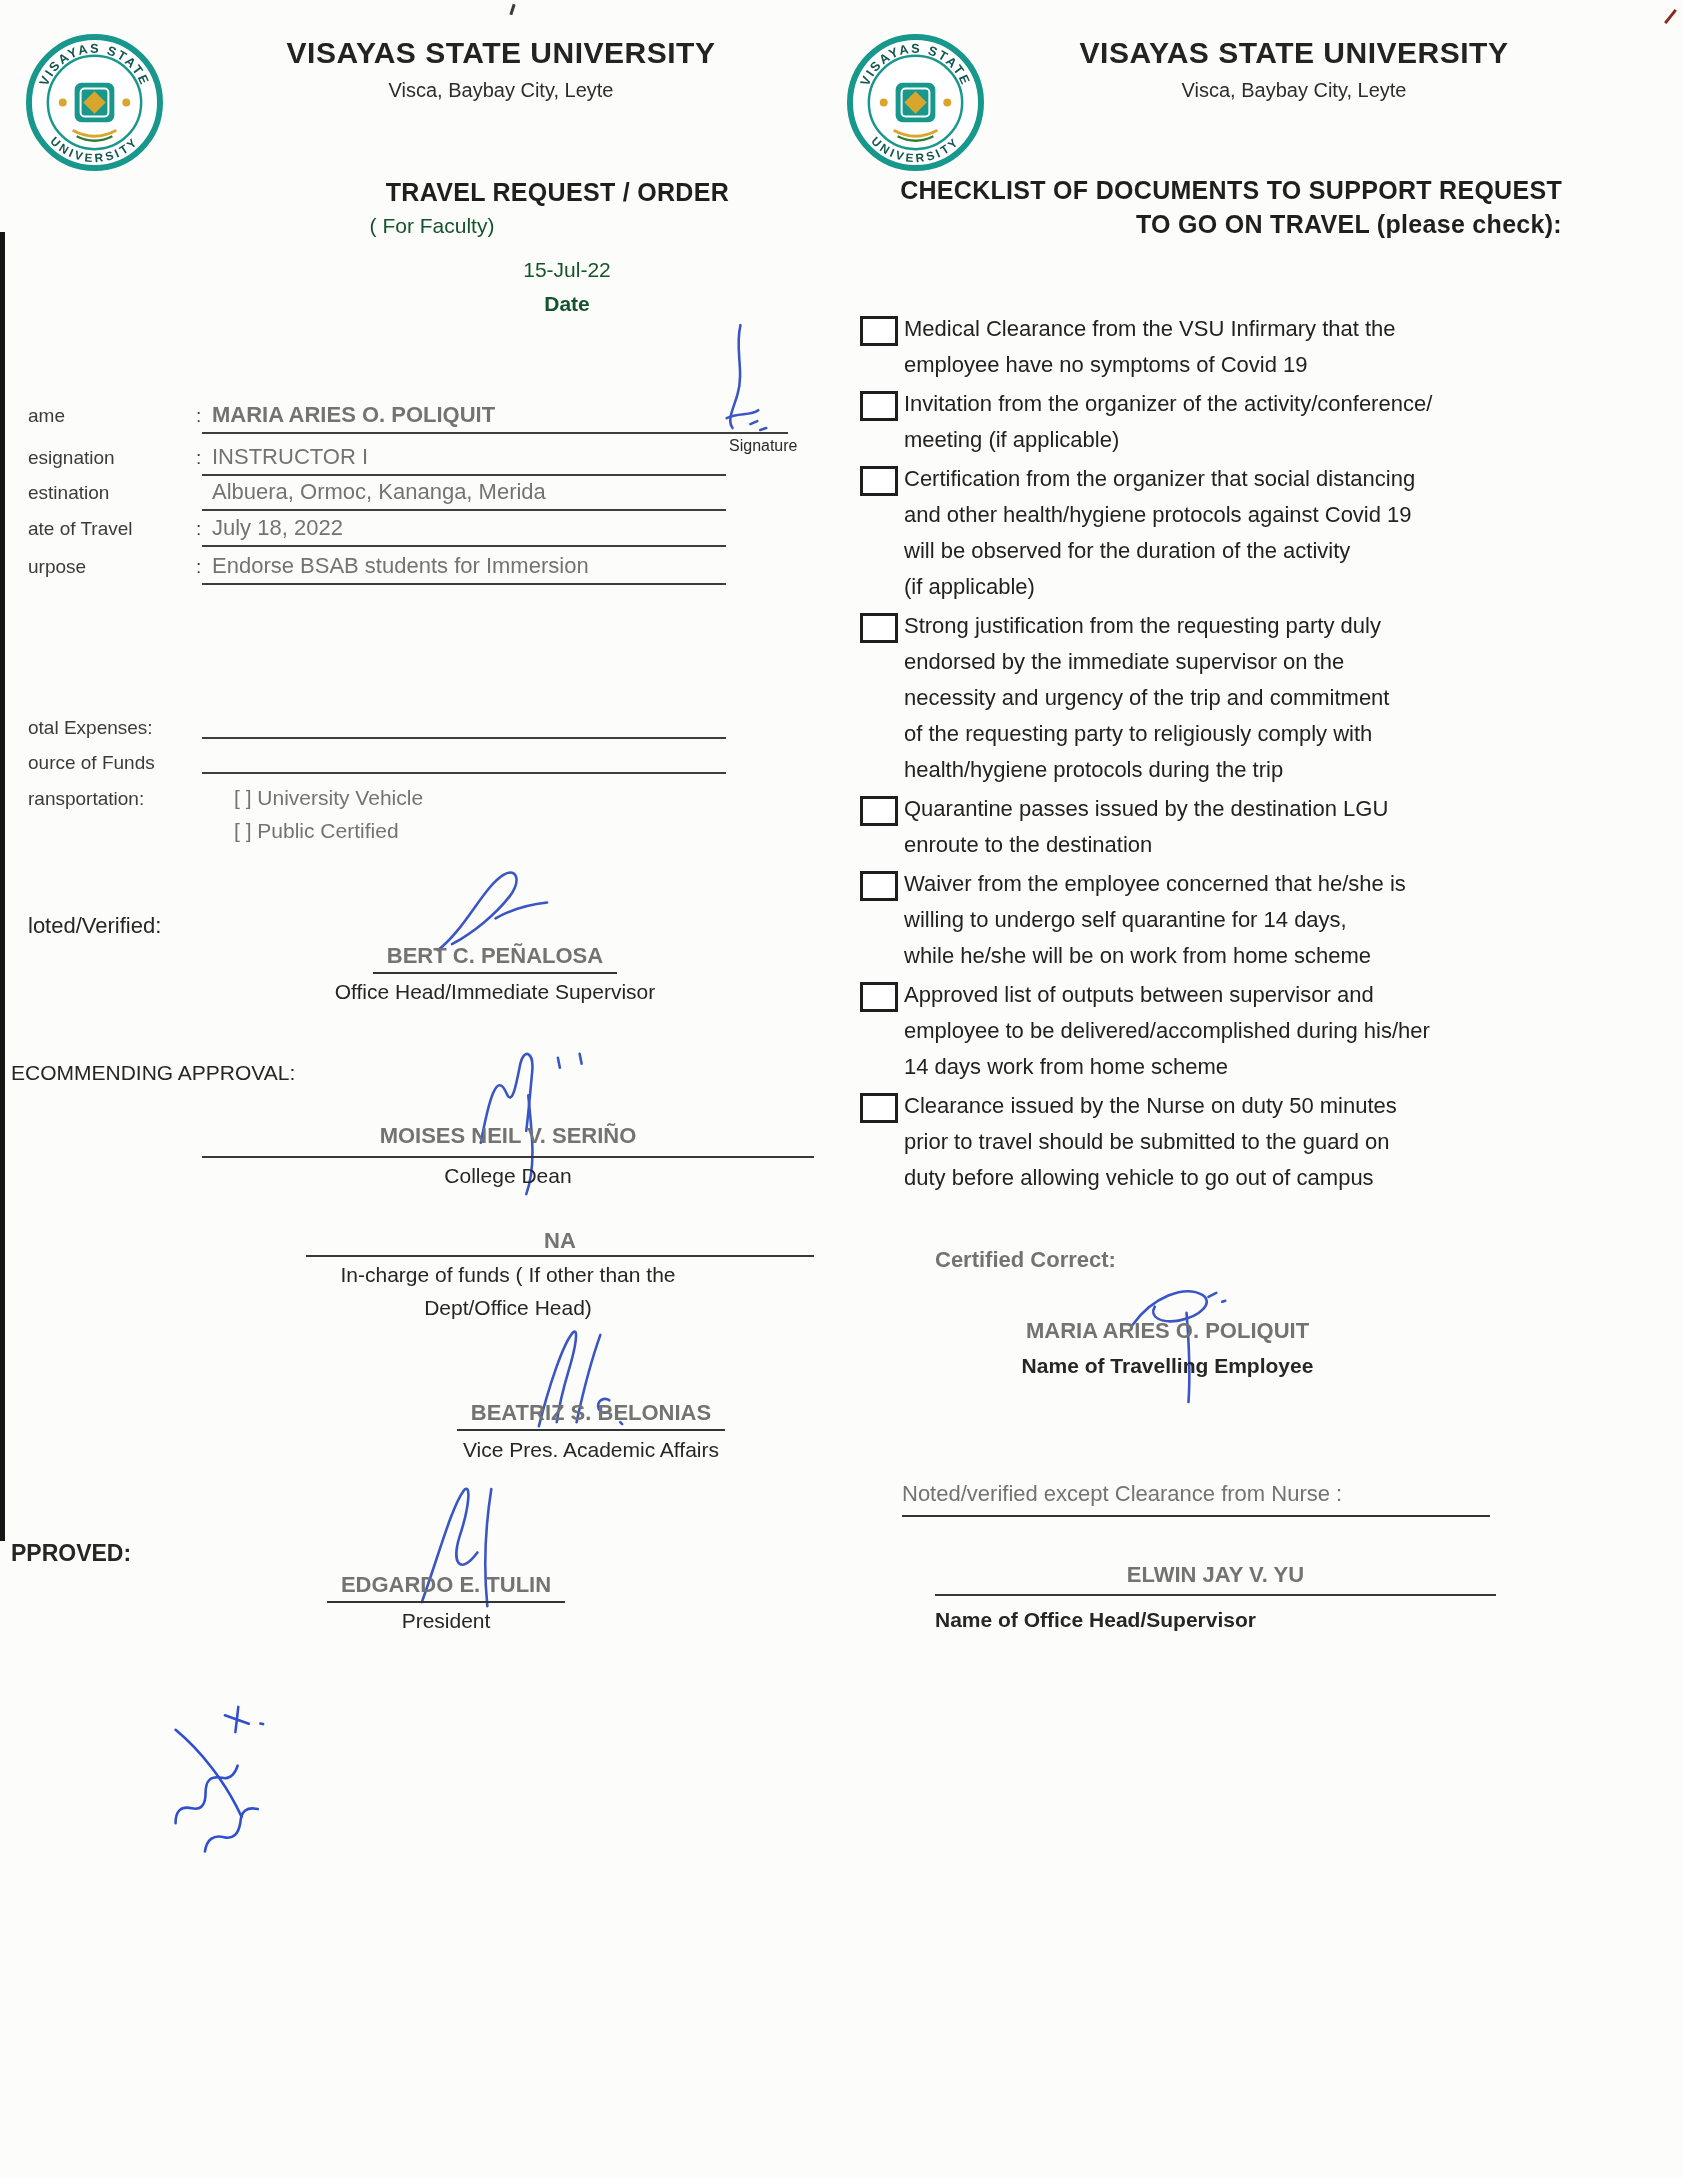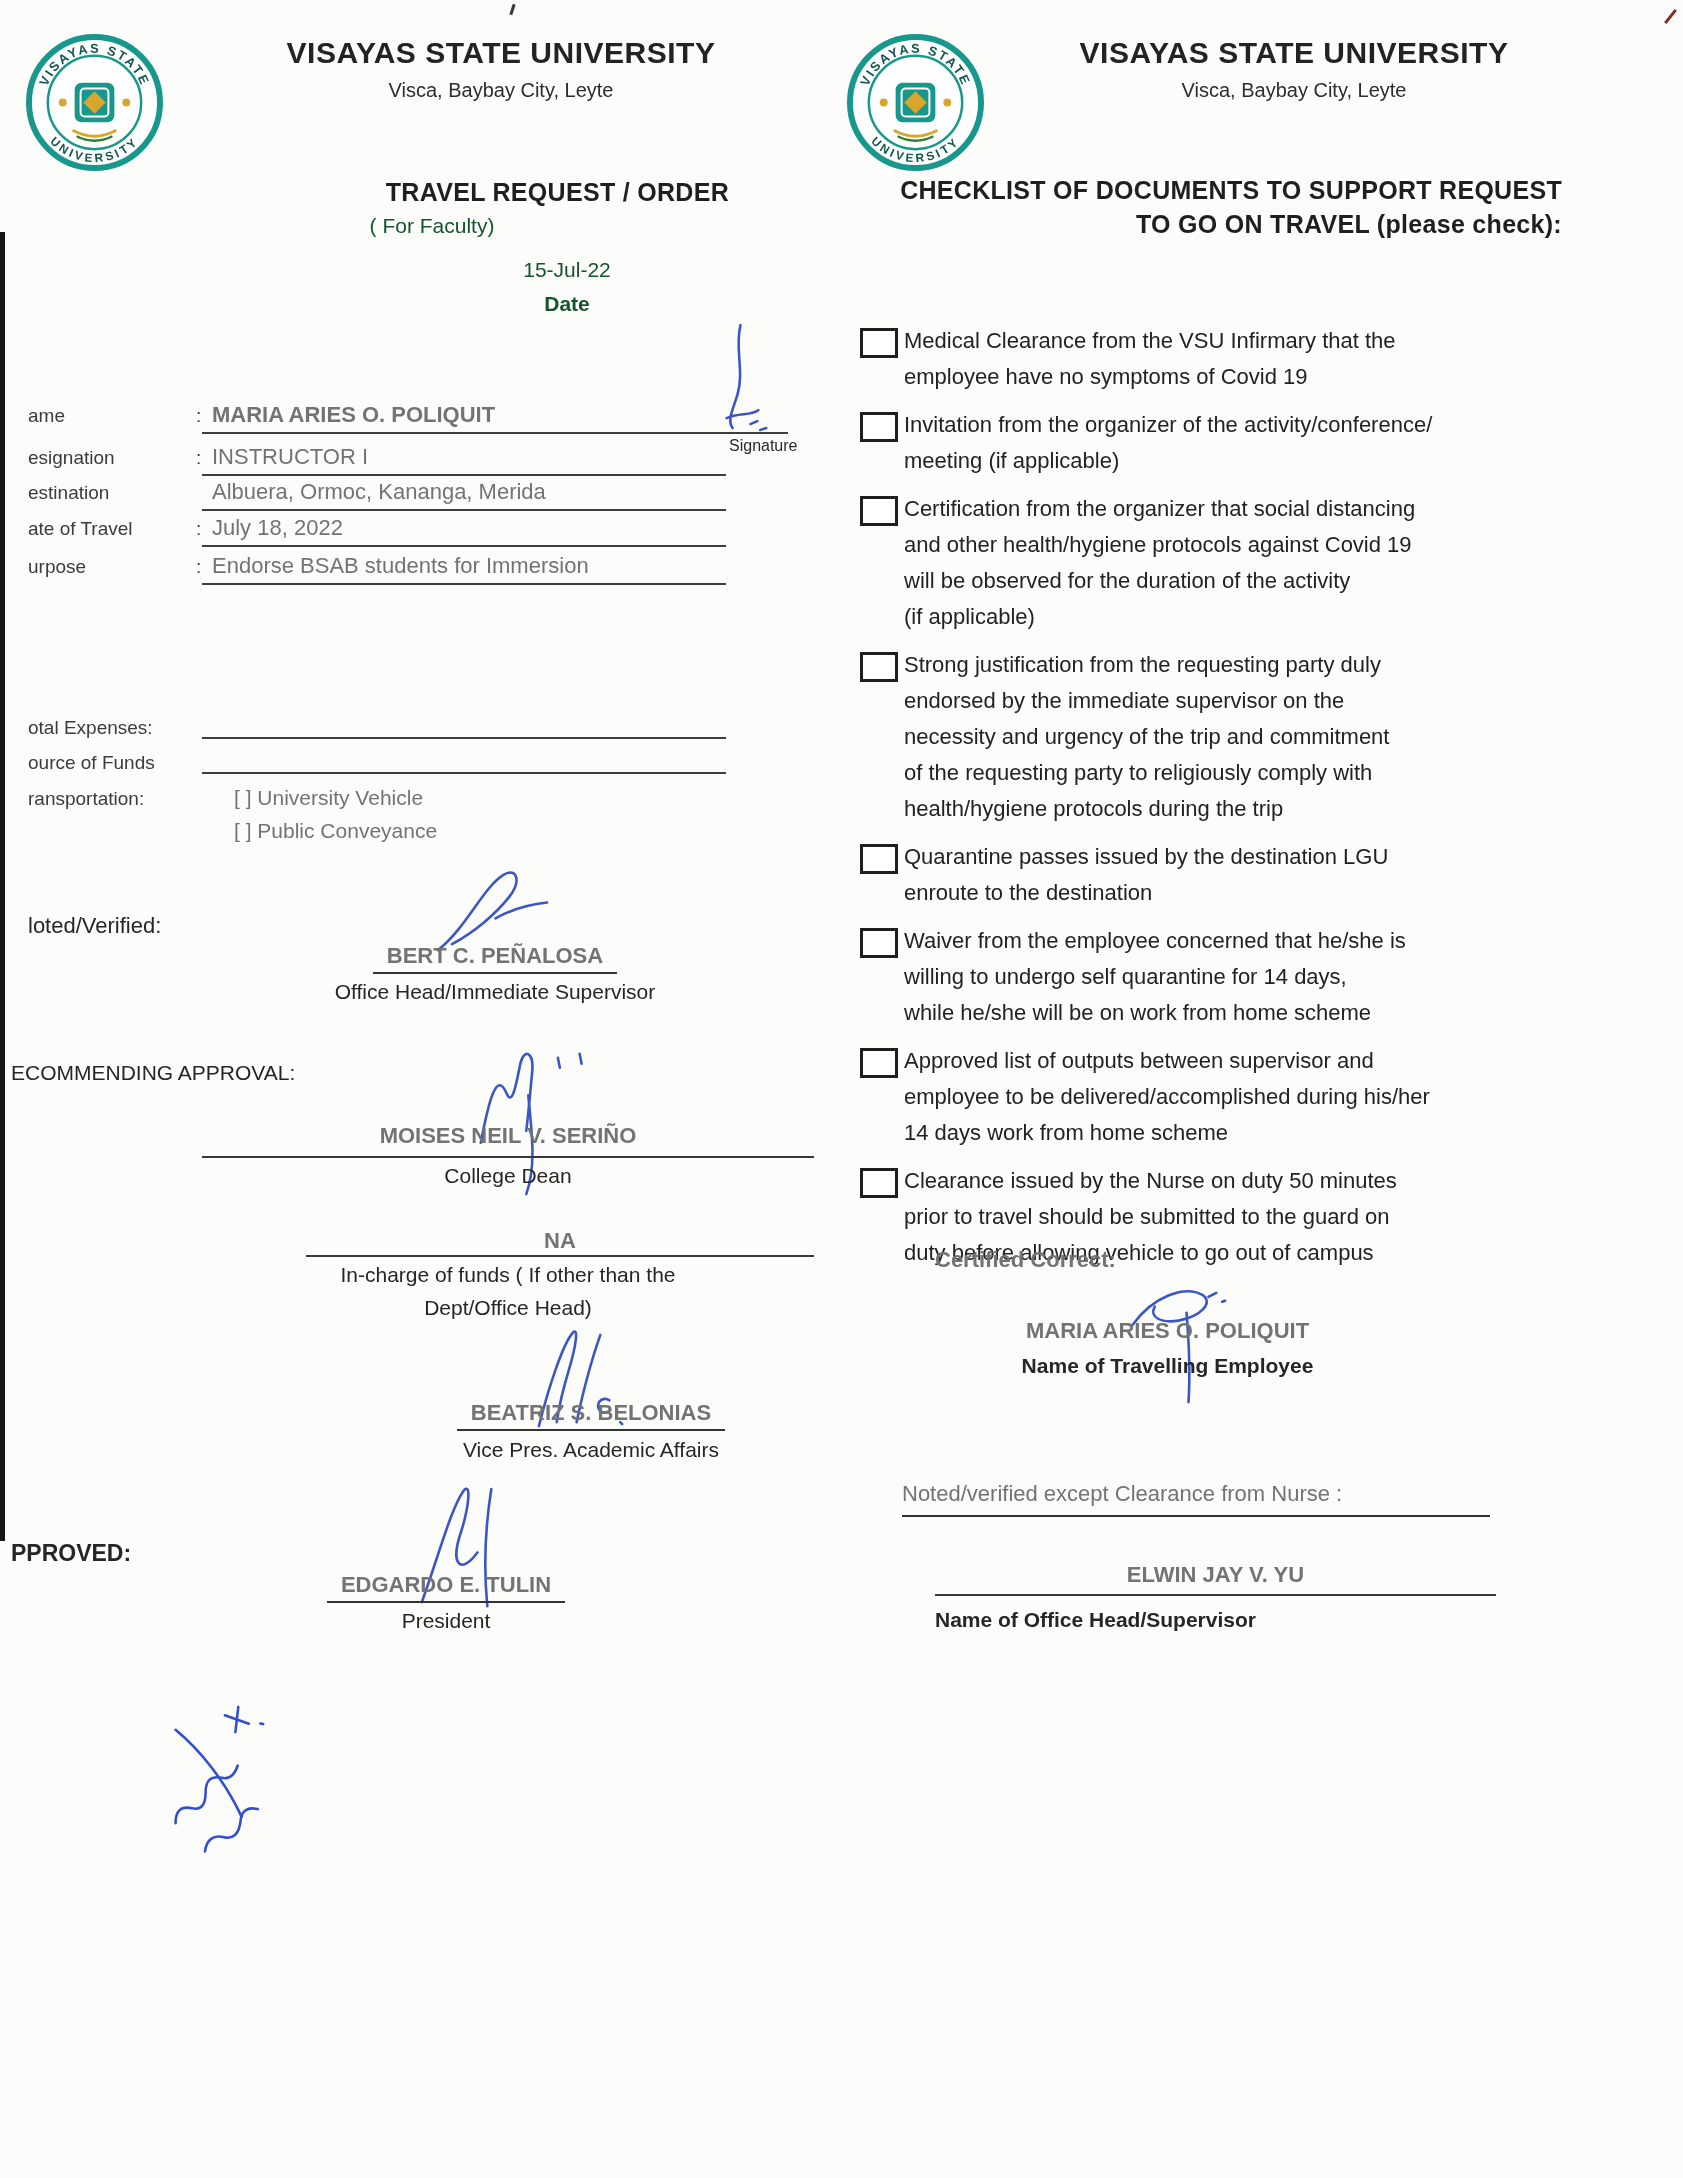--- a/index.html
+++ b/index.html
@@ -14,21 +14,21 @@
   .lbl { font-size:19px; color:#3b3b3b; }
   .val { font-size:22px; color:#737373; }
   .cap { font-size:21px; color:#262626; }
   .b { font-weight:bold; }
   .center { text-align:center; }
   .uline { border-bottom:2px solid #3e3e3e; }
   .topline { border-top:2.5px solid #383838; }
   .nameline { display:inline-block; border-bottom:2.5px solid #333; padding:0 14px 3px 14px; }
   .sig path { fill:none; stroke:#3a56c5; stroke-width:2.6; stroke-linecap:round; stroke-linejoin:round; }
   .sig.pen2 path { stroke:#2f4fce; }
-  .citem { display:flex; gap:6px; margin-bottom:3px;margin-top:12px; }
+  .citem { display:flex; gap:6px; margin-bottom:3px; }
   .cbox { width:38px; height:30px; border:3px solid #1e1e1e; flex:none; margin-top:5px; background:#fff; }
   .ctext { font-size:22px; line-height:36px; color:#222; white-space:pre-line; }
   .scanline { background:#161616; }
 </style>
 </head>
 <body>
 
 <svg width="0" height="0" style="position:absolute" aria-hidden="true">
   <defs>
     <g id="vsu-seal">
@@ -112,21 +112,21 @@
     </div>
 
     <span class="abs lbl" style="left:28px;top:717px">otal Expenses:</span>
     <div class="abs uline" style="left:202px;top:709px;width:524px;height:30px"></div>
 
     <span class="abs lbl" style="left:28px;top:752px">ource of Funds</span>
     <div class="abs uline" style="left:202px;top:744px;width:524px;height:30px"></div>
 
     <span class="abs lbl" style="left:28px;top:788px">ransportation:</span>
     <span class="abs val" style="left:234px;top:786px;font-size:21px">[ ] University Vehicle</span>
-    <span class="abs val" style="left:234px;top:819px;font-size:21px">[ ] Public Conveyance</span>
+    <span class="abs val" style="left:234px;top:819px;font-size:21px">[ ] Public Certified</span>
 
     <span class="abs cap" style="left:28px;top:913px;font-size:22px">loted/Verified:</span>
 
     <svg class="abs sig" style="left:426px;top:859px" width="149" height="103" viewBox="0 0 150 104">
       <path d="M12,92 C40,70 58,28 78,16 C92,8 96,22 84,38 C70,56 48,74 26,86"></path>
       <path d="M70,60 C84,52 104,46 122,44"></path>
     </svg>
 
     <div class="abs center" style="left:202px;top:943px;width:586px">
       <span class="val b nameline">BERT C. PEÑALOSA</span>

